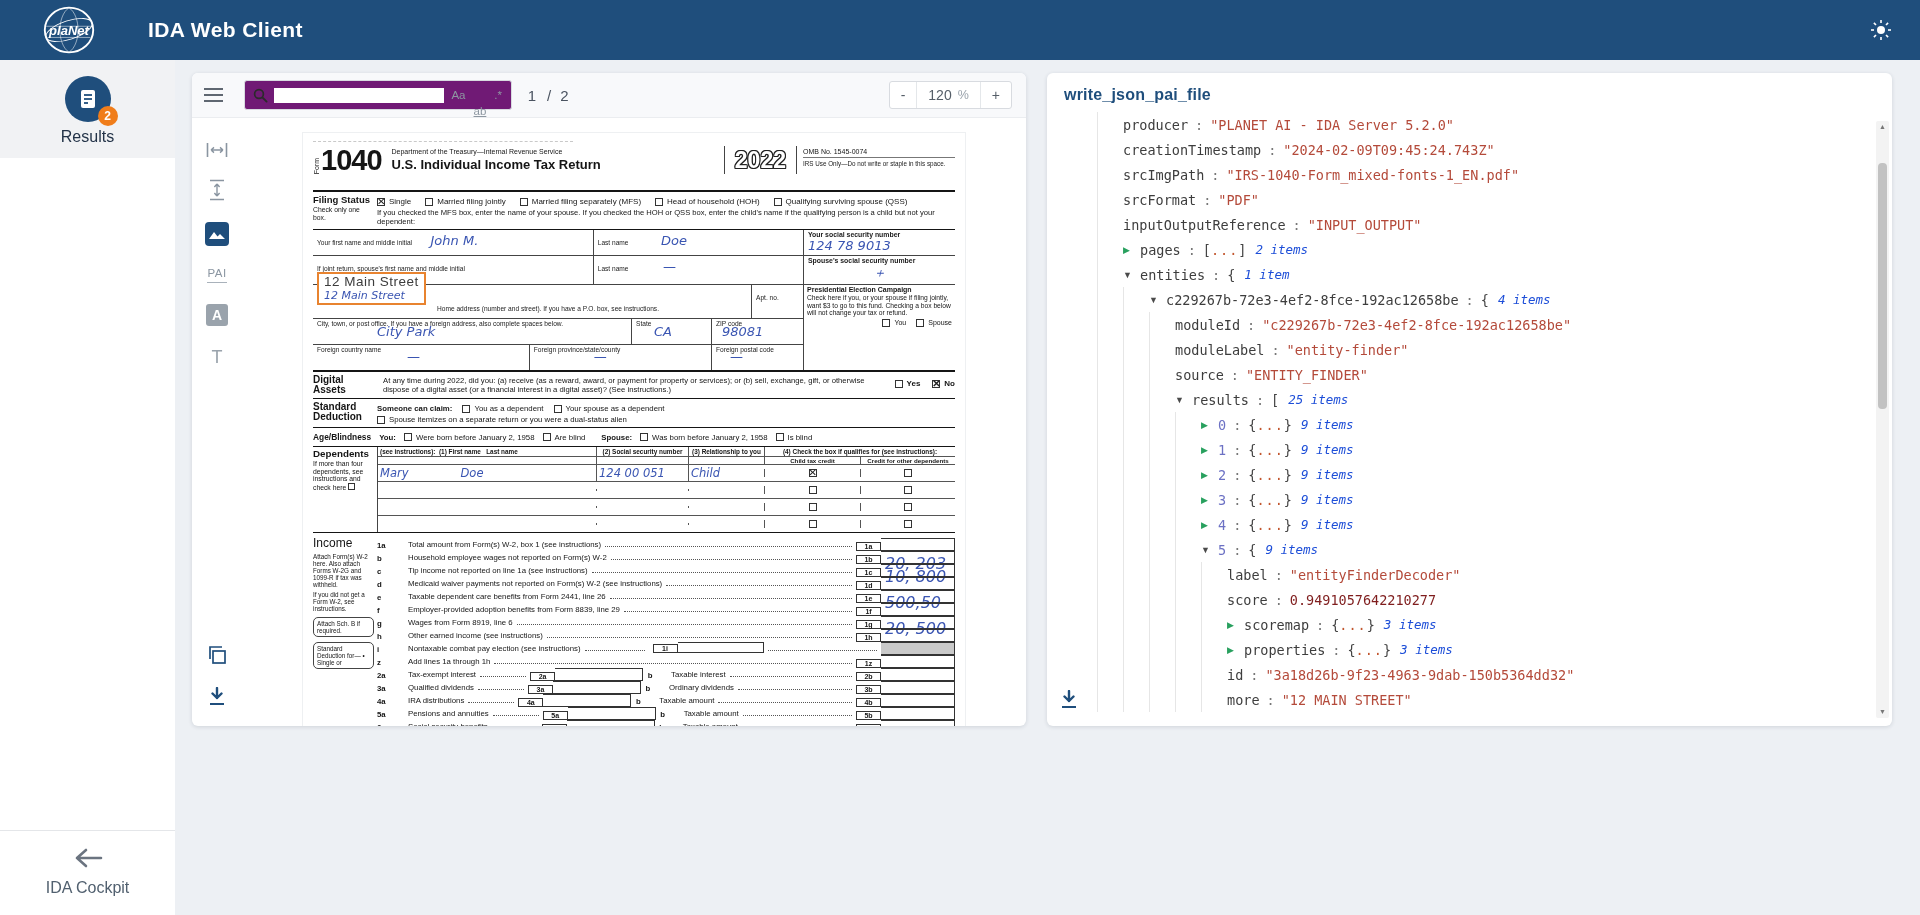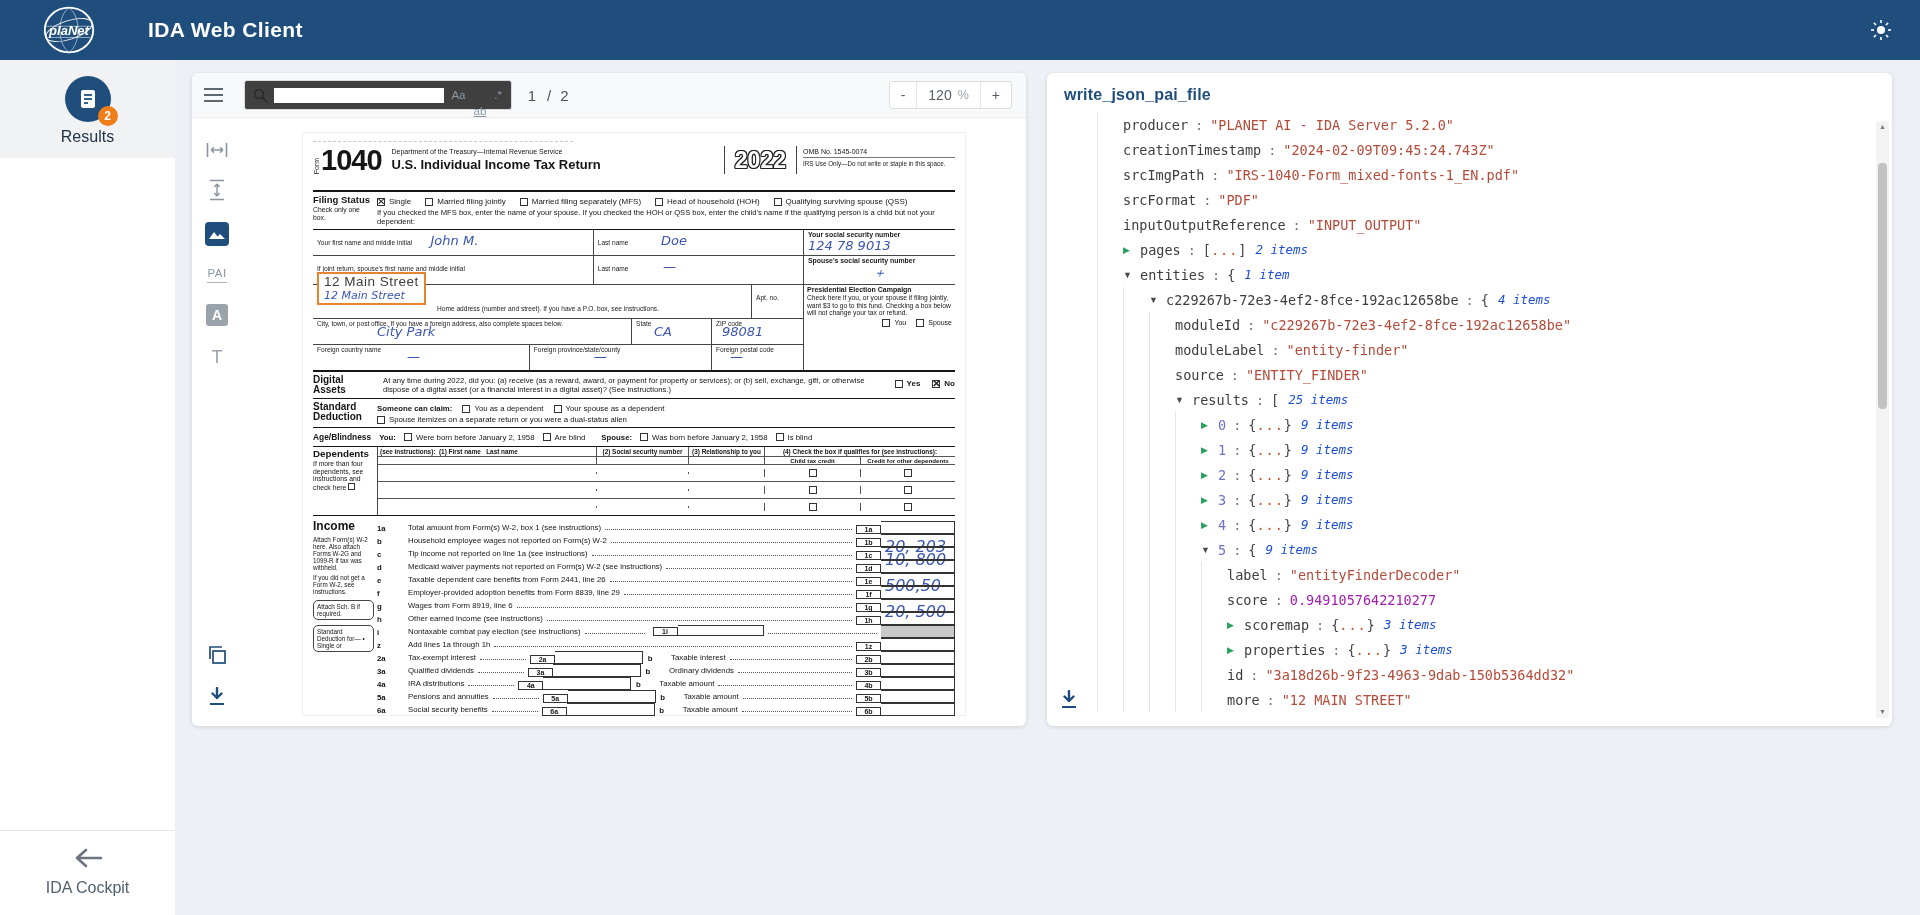--- a/index.html
+++ b/index.html
@@ -31,21 +31,21 @@
 
   
   .card { background:#fff; border-radius:6px; box-shadow:0 1px 4px rgba(25,39,62,.14); height:653px; margin-top:13px; overflow:hidden; }
   .viewer-card { width:834px; margin-left:17px; display:flex; flex-direction:column; }
   .json-card { width:845px; margin-left:21px; position:relative; }
 
   
   .vtoolbar { height:45px; background:#f8f9fb; border-bottom:1px solid #ebedf0; display:flex; align-items:center; padding:0 14px 0 12px; gap:14px; flex:none; }
   .hamburger { width:26px; height:26px; border:none; background:transparent; cursor:pointer; display:flex; flex-direction:column; justify-content:center; gap:4px; }
   .hamburger span { display:block; width:19px; height:2px; background:#5f6771; }
-  .search-box { width:268px; height:30px; background:#404040; border:1px solid #d8dbe0; border-radius:3px; display:flex; align-items:center; padding:0 8px; gap:6px; }
+  .search-box { width:268px; height:30px; background:#701a75; border:1px solid #d8dbe0; border-radius:3px; display:flex; align-items:center; padding:0 8px; gap:6px; }
   .search-box input { border:none; outline:none; flex:1; min-width:0; font-size:13px; font-family:"Liberation Sans",sans-serif; }
   .sflag { font-size:11.5px; color:#8d97a1; background:none; border:none; cursor:pointer; padding:0 1px; font-family:"Liberation Sans",sans-serif; }
   .sflag.u { text-decoration:underline;margin-top:32px; }
   .page-ind { display:flex; gap:9px; font-size:15px; color:#4a5360; align-items:center; }
   .page-ind .cur { min-width:12px; text-align:center; }
   .zoom-group { margin-left:auto; display:flex; align-items:center; background:#fff; border:1px solid #d8dbe0; border-radius:3px; height:28px; }
   .zseg { padding:0 11px; font-size:14px; color:#555e68; background:none; border:none; cursor:pointer; height:100%; display:flex; align-items:center; gap:6px; font-family:"Liberation Sans",sans-serif; }
   .zseg + .zseg { border-left:1px solid #e4e7ea; }
   .zpct { color:#9aa3ac; font-size:12.5px; }
 
@@ -119,21 +119,21 @@
   .dc3 { width:76px; border-left:1px solid #555; }
   .dc4 { flex:1; border-left:1px solid #555; }
   .dep-sub { display:flex; font-size:6.2px; font-weight:700; text-align:center; border-bottom:1px solid #555; }
   .dep-r { display:flex; font-size:6.5px; border-bottom:1px solid #555; min-height:13px; align-items:center; }
   .dep-r:last-child { border-bottom:none; }
   .dep-r .cbc { display:flex; justify-content:center; }
   .half { width:50%; }
   .halfl { border-left:1px solid #555; }
 
   
-  .inc-label { font-size:12px; font-weight:700; }
+  .inc-label { font-size:12px; font-weight:400; }
   .inc-note { font-size:6.3px; line-height:7px; margin-top:3px; }
   .note-box { border:1px solid #444; border-radius:5px; padding:2px 3px; font-size:6.3px; line-height:7px; margin-top:5px; }
   .iline { display:flex; align-items:flex-end; font-size:7.8px; min-height:13px; border-bottom:none; }
   .inum { width:17px; font-weight:700; flex:none; }
   .itext { flex:none; padding-bottom:1px;margin-left:14px; }
   .leaders { flex:1; border-bottom:1.5px dotted #555; margin:0 4px 3px; min-width:10px; }
   .ibox { width:25px; border:1px solid #333; font-size:7px; font-weight:700; text-align:center; background:#fff; flex:none; margin-bottom:-1px; }
   .ival { width:74px; border:1px solid #333; border-left:none; height:13px; flex:none; margin-bottom:-1px; position:relative; }
   .ival .hw { position:absolute; left:4px; top:-3px; font-size:16px; white-space:nowrap;margin-top:18px; }
   .ival.shade { background:#c9c9c9; }
@@ -149,21 +149,21 @@
   .json-body { position:relative; margin-left:50px; margin-top:4px; height:601px; overflow:hidden; }
   .jrow { display:flex; align-items:center; height:25px; font-family:"DejaVu Sans Mono",monospace; font-size:13.5px; white-space:nowrap; }
   .jg { width:26px; align-self:stretch; border-left:1px solid #e6e6e6; flex:none; }
   .jarrow { width:17px; font-size:9px; flex:none; background:none; border:none; cursor:pointer; text-align:left; padding:0; }
   .jarrow.r { color:#28a05e; }
   .jarrow.d { color:#4a4a4a; }
   .jkey { color:#3d3d3d; }
   .jkey.idx { color:#6c71c4; }
   .jsep { color:#777; padding:0 7px; }
   .jstr { color:#b44a3a; }
-  .jnum { color:#a21caf; }
+  .jnum { color:#7f1d1d; }
   .jbrace { color:#444; }
   .jdots { color:#c2562e; letter-spacing:1px; }
   .jcount { color:#1d4ed8; font-style:italic; margin-left:9px; font-size:12.5px; }
   .json-dl { position:absolute; left:13px; bottom:14px; background:none; border:none; cursor:pointer; }
   .vscroll { position:absolute; right:3px; top:48px; bottom:8px; width:13px; background:#f3f3f3; border-radius:2px; }
   .vscroll .up, .vscroll .dn { position:absolute; left:0; width:100%; height:12px; font-size:7px; color:#777; text-align:center; line-height:12px; cursor:pointer; }
   .vscroll .up { top:0; }
   .vscroll .dn { bottom:0; }
   .vthumb { position:absolute; left:2px; width:9px; top:42px; height:246px; background:#c2c2c2; border-radius:4px; cursor:pointer; }
 
@@ -519,20 +519,33 @@
                   <div class="dc1"></div>
                     <div class="dc2" style="border-left:1px solid #555"></div>
                     <div class="dc3"></div>
                   <div class="dc4" style="display:flex; padding:0">
                     <div class="half">Child tax credit</div>
                     <div class="half halfl">Credit for other dependents</div>
                   </div>
                 </div>
                 <div id="dep-rows">
                     <div class="dep-r">
+                      <div class="dc1"><span class="hw med">Mary</span><span class="hw med" style="margin-left: 52px;">Doe</span></div>
+                      <div class="dc2"><span class="hw med">124 00 051</span></div>
+                      <div class="dc3"><span class="hw med">Child</span></div>
+                      <div class="dc4" style="display: flex; padding: 0px;">
+                        <div class="half cbc">
+                          <span class="cb x"></span>
+                        </div>
+                        <div class="half halfl cbc">
+                          <span class="cb"></span>
+                        </div>
+                      </div>
+                    </div>
+                    <div class="dep-r">
                       <div class="dc1"><span class="hw med"></span><span class="hw med" style="margin-left: 52px;"></span></div>
                       <div class="dc2"><span class="hw med"></span></div>
                       <div class="dc3"><span class="hw med"></span></div>
                       <div class="dc4" style="display: flex; padding: 0px;">
                         <div class="half cbc">
                           <span class="cb"></span>
                         </div>
                         <div class="half halfl cbc">
                           <span class="cb"></span>
                         </div>

